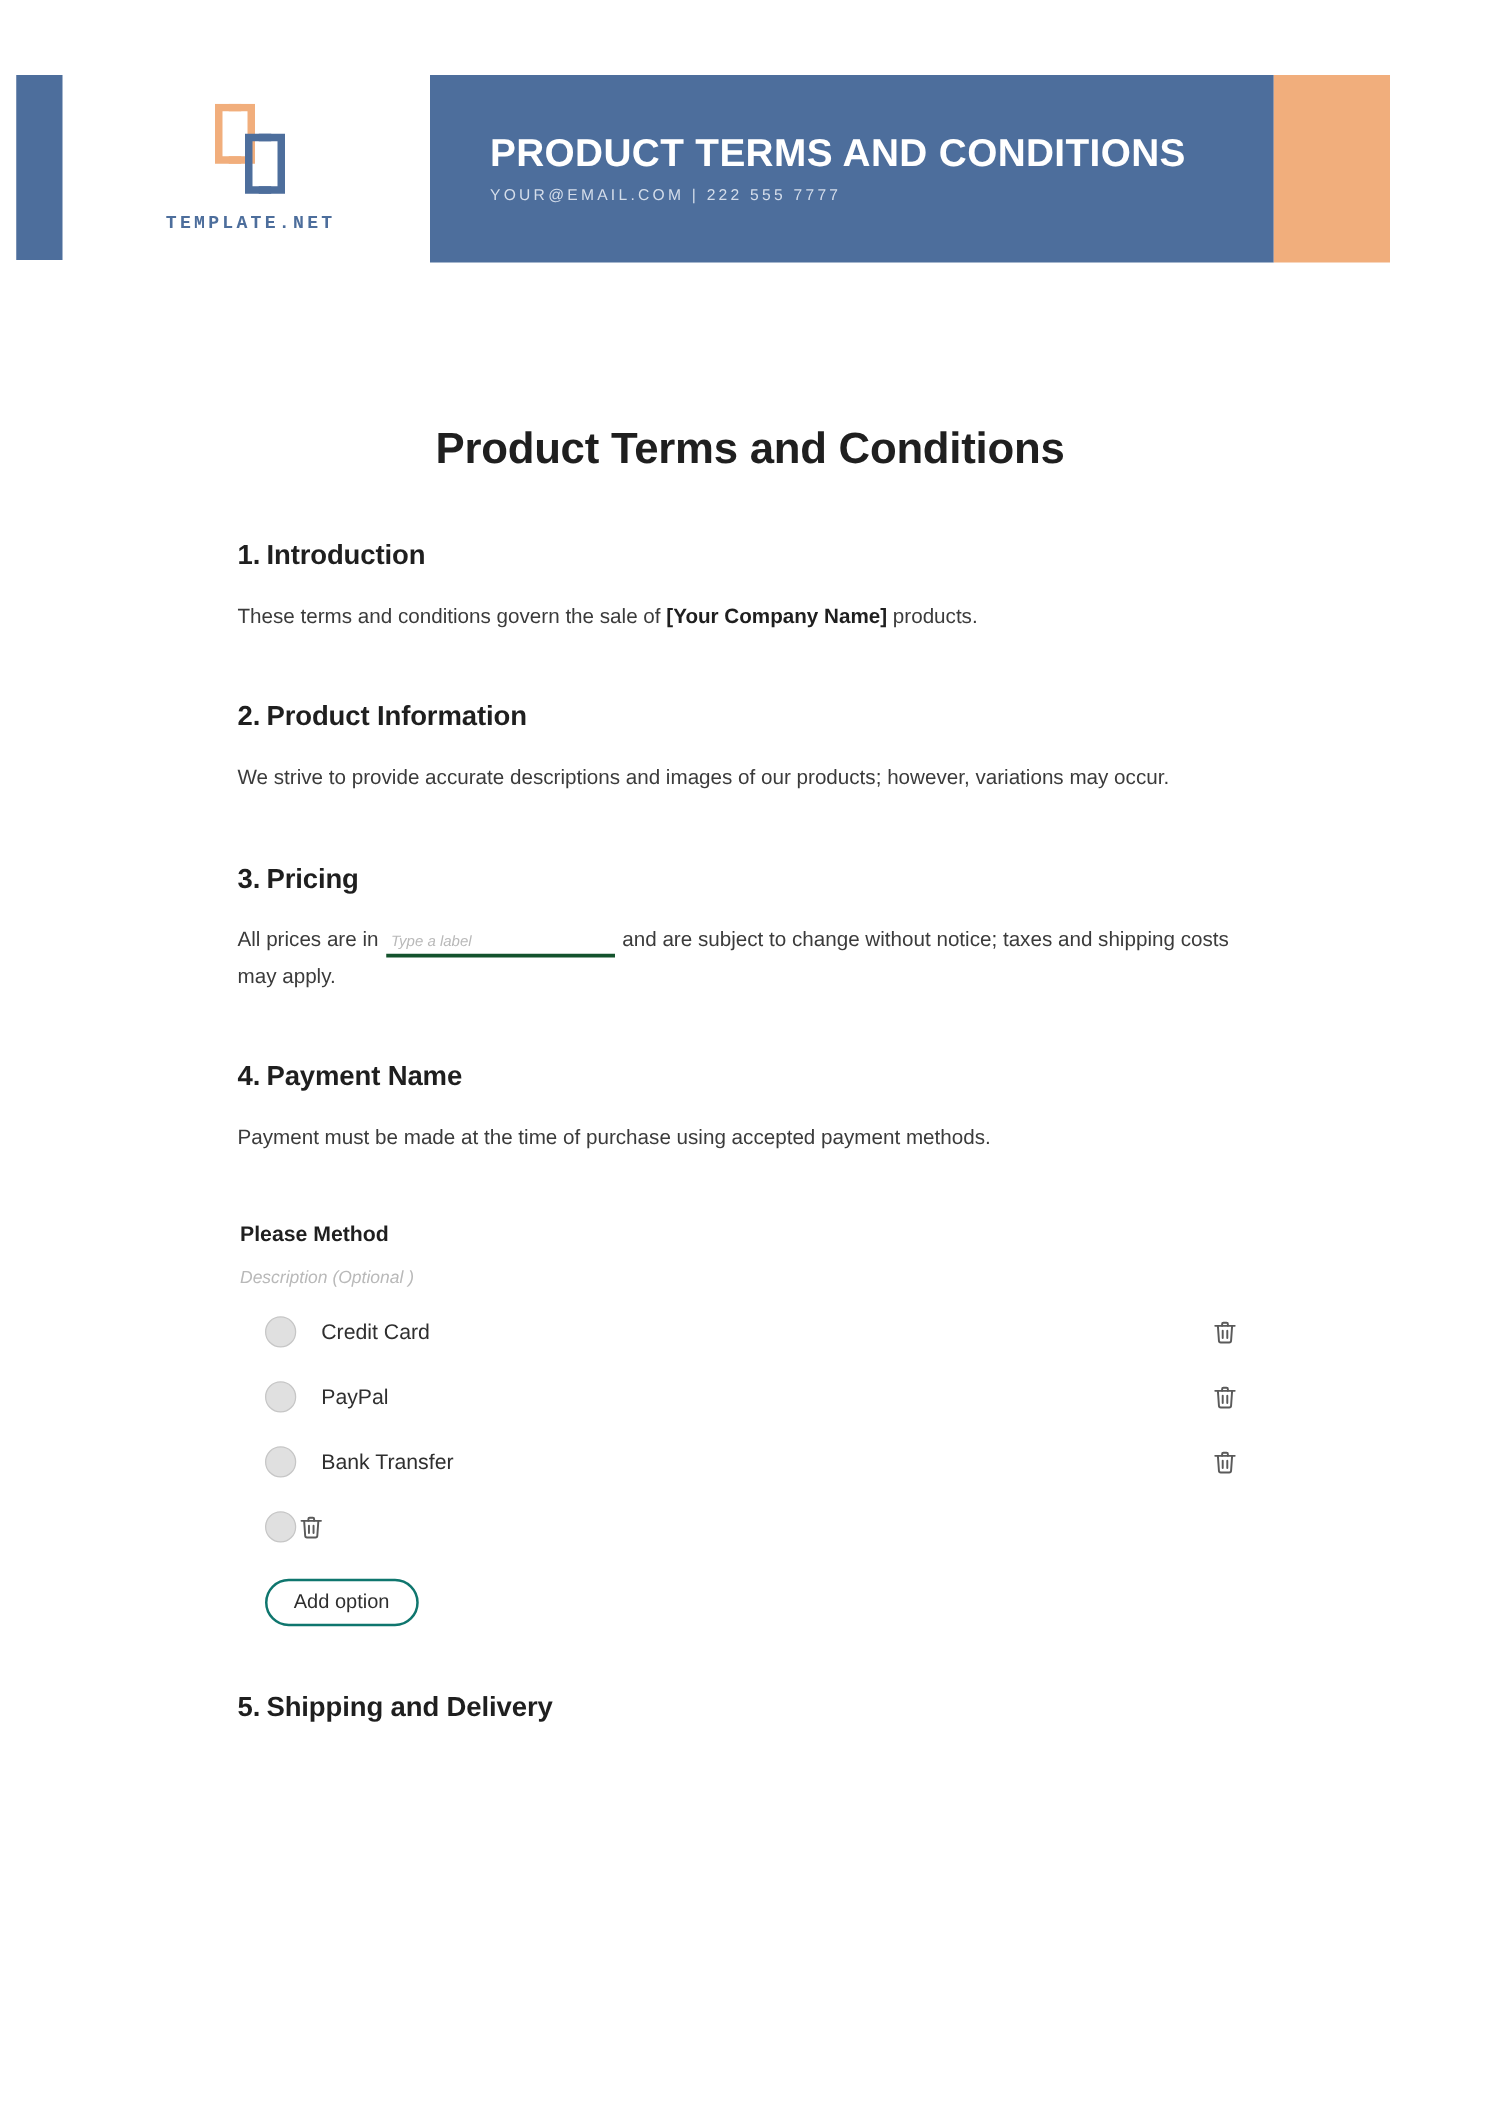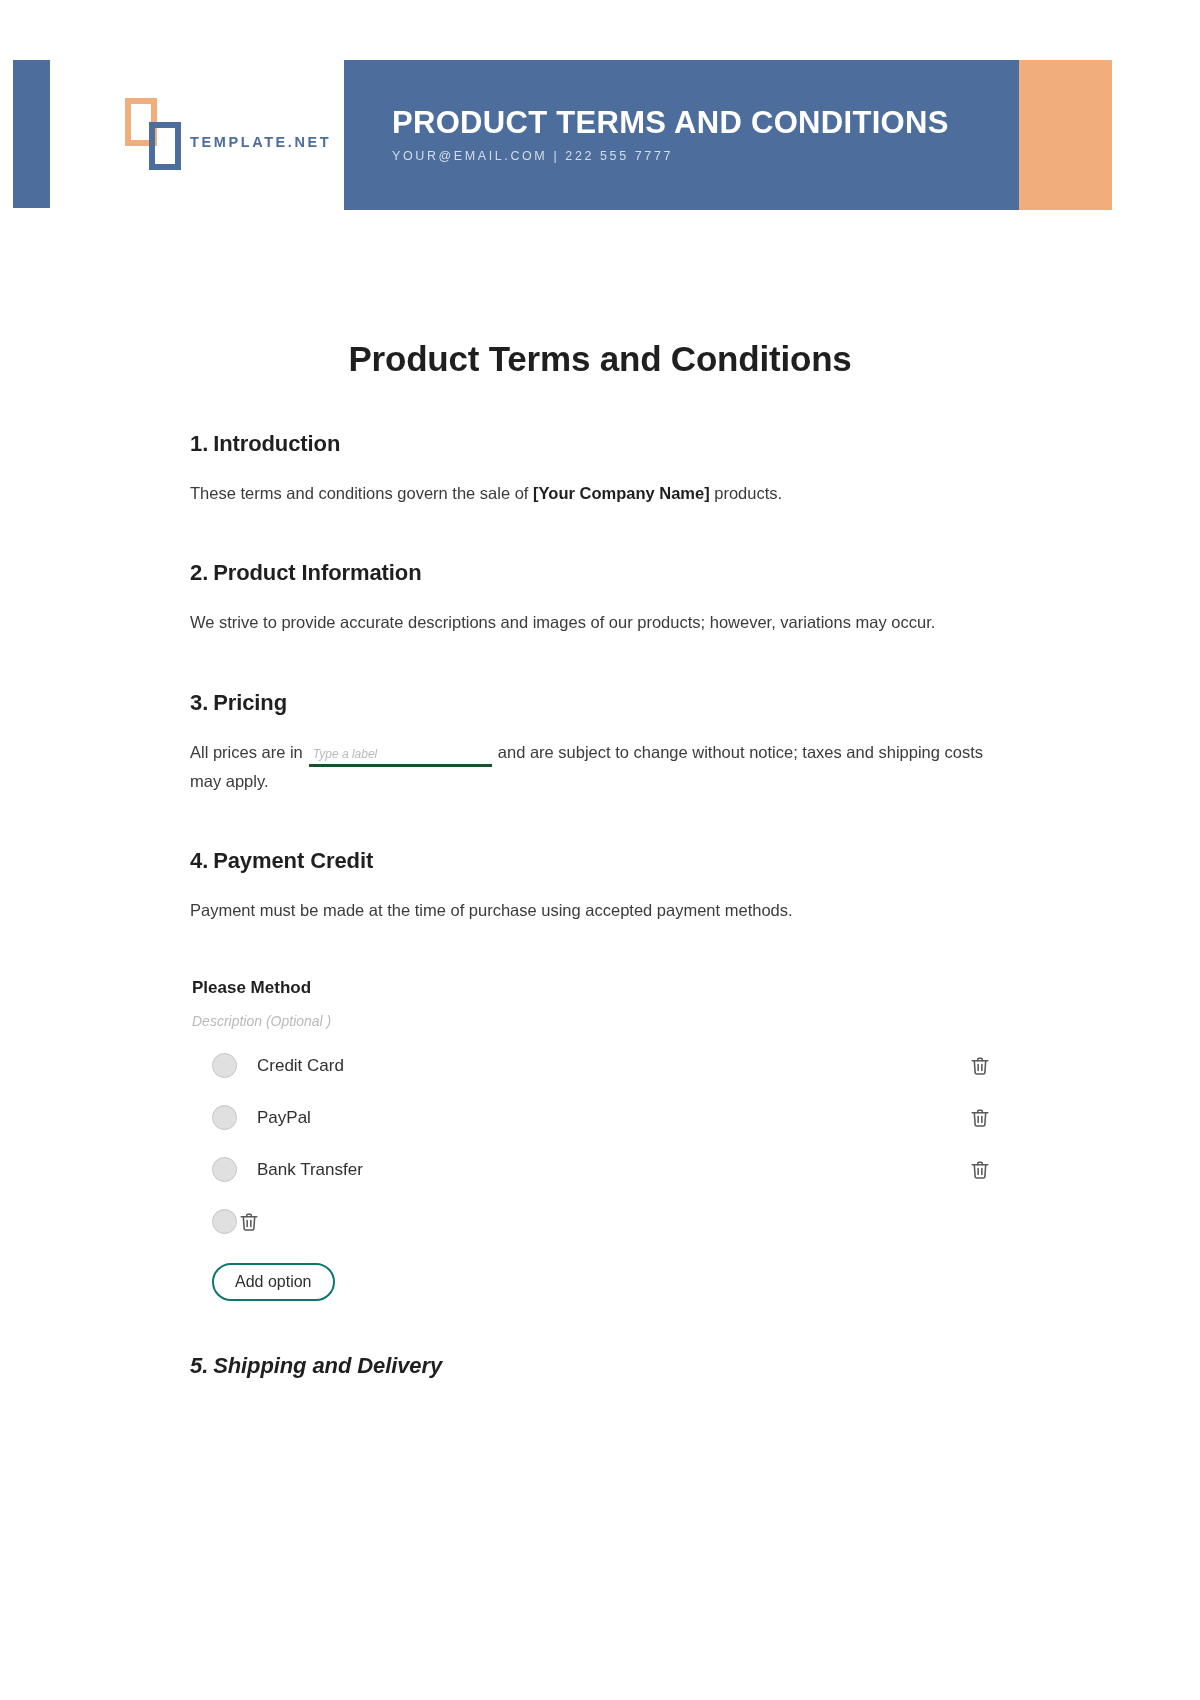--- a/index.html
+++ b/index.html
@@ -31,23 +31,24 @@
     height: 148px;
     background: #4d6e9c;
   }
   .logo-block {
     position: absolute;
     left: 118px;
     top: 70px;
     width: 165px;
     height: 130px;
     display: flex;
-    flex-direction: row;
+    flex-direction: column;
     align-items: center;
-    justify-content: space-between;
+    justify-content: center;
+    font-family: Liberation Mono, monospace;
   }
   .logo-mark {
     position: relative;
     width: 72px;
     height: 74px;
   }
   .logo-mark svg { display:block; }
   .logo-word {
     margin-top: 14px;
     font-size: 14.5px;
@@ -217,21 +218,21 @@
     border: 2px solid #0f766e;
     border-radius: 20px;
     padding: 9px 21px;
     font-size: 16px;
     color: #2f2f2f;
     background: #ffffff;
     font-family: "Liberation Sans", sans-serif;
     line-height: 1;
   }
 
-  .last-head { margin-top: 60px; font-style: italic; }
+  .last-head { margin-top: 60px; }
 </style>
 </head>
 <body>
 
 <div class="header">
 
   <div class="accent-bar"></div>
 
   <div class="logo-block">
     <div class="logo-mark">
@@ -270,21 +271,21 @@
       <span class="num">2.</span><span>Product Information</span>
     </h2>
     <p class="section-body">We strive to provide accurate descriptions and images of our products; however, variations may occur.</p>
 
     <h2 class="section-head">
       <span class="num">3.</span><span>Pricing</span>
     </h2>
     <p class="inline-flow"><span>All prices are in</span><input class="label-input" type="text" placeholder="Type a label" style=""><span>and are subject to change without notice; taxes and shipping costs may apply.</span></p>
 
     <h2 class="section-head">
-      <span class="num">4.</span><span>Payment Credit</span>
+      <span class="num">4.</span><span>Payment Name</span>
     </h2>
     <p class="section-body">Payment must be made at the time of purchase using accepted payment methods.</p>
 
     <div class="question-block">
       <div class="q-title">Please Method</div>
       <div class="q-desc">Description  (Optional )</div>
 
       <div class="option-row">
         <span class="radio-dot"></span>
         <span class="option-label">Credit Card</span>

